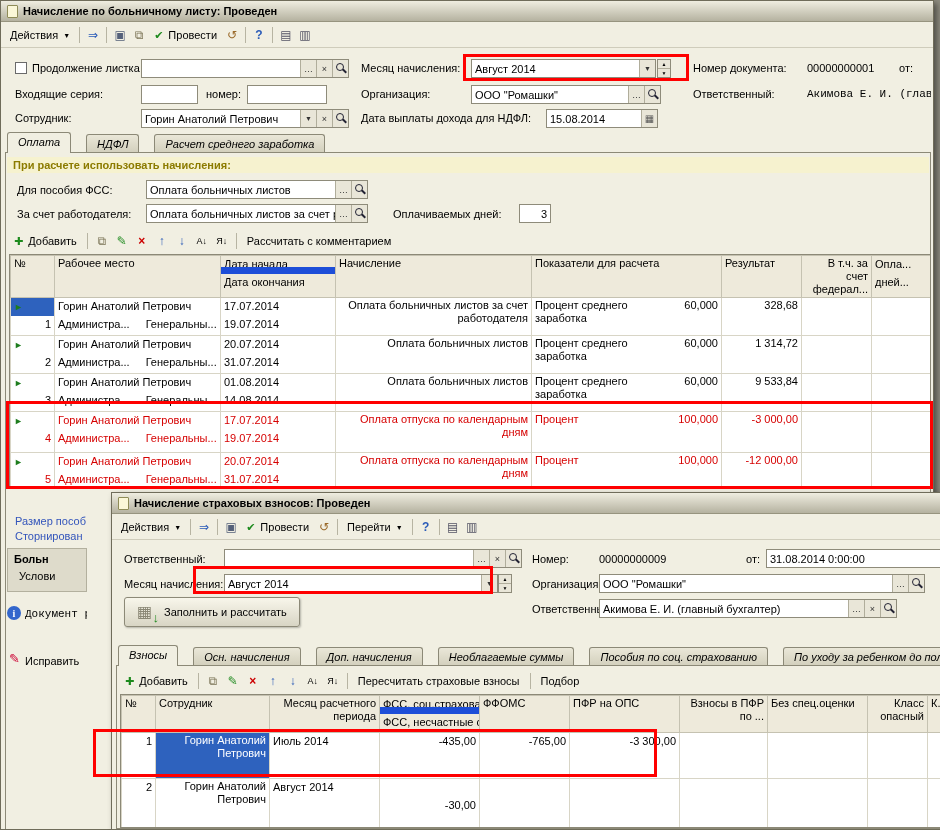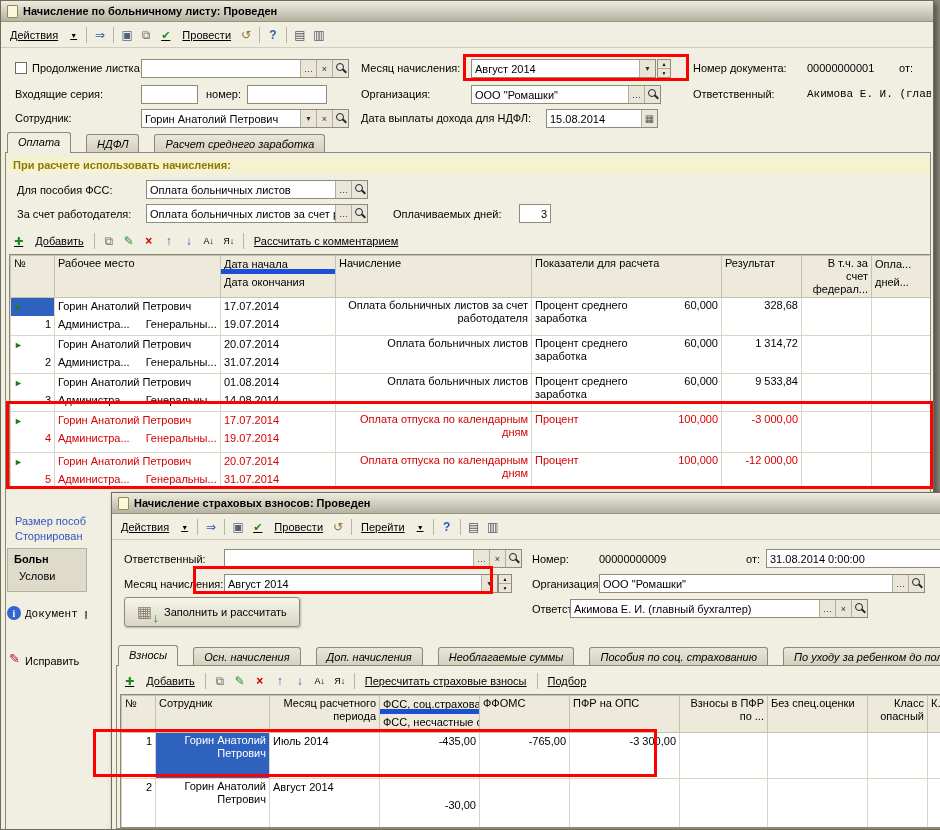--- a/index.html
+++ b/index.html
@@ -9,21 +9,21 @@
             background:#8f8d80; }
   .win { position:absolute; background:#f1efe2; border:1px solid #6f6c5a;
          box-shadow:3px 3px 6px rgba(0,0,0,.45); overflow:hidden; }
   .titlebar { height:21px; display:flex; align-items:center; gap:5px; padding:0 6px;
               background:linear-gradient(#efede0,#b5b2a0); font-weight:bold;
               border-bottom:1px solid #97947f; }
   .doc-ico { width:11px; height:13px; background:#fbf7d8; border:1px solid #8f8c58;
              border-radius:1px; flex:none; }
   .toolbar { position:absolute; left:0; right:0; top:22px; height:25px; display:flex;
              align-items:center; gap:1px; padding:0 4px; border-bottom:1px solid #cfccbb; }
-  .tbtn { display:flex; align-items:center; gap:12px; padding:2px 5px; cursor:default;text-decoration:underline; }
+  .tbtn { display:flex; align-items:center; gap:5px; padding:2px 5px; cursor:default; }
   .dd { font-size:7px; }
   .ticon { width:18px; height:18px; display:flex; align-items:center; justify-content:center;
            font-size:12px; }
   .sep { width:1px; height:16px; background:#b7b4a2; margin:0 3px; }
   .lbl { position:absolute; line-height:18px; white-space:nowrap; }
   .clip { overflow:hidden;font-family:Liberation Mono, monospace; }
   .fld { position:absolute; height:19px; background:#fff; border:1px solid #8e8b7a; display:flex; }
   .fld .txt { flex:1; padding:2px 3px; white-space:nowrap; overflow:hidden; line-height:14px; }
   .ad { width:16px; background:#e9e6d8; border-left:1px solid #b0ad9b; display:flex; flex:none;
         align-items:center; justify-content:center; font-size:9px; color:#333; position:relative; }
@@ -46,21 +46,21 @@
   .panel { position:absolute; border:1px solid #8c8977; background:#f1efe2; }
   .grp { position:absolute; background:#f6f2cf; color:#8c7b00; font-weight:bold; padding:2px 6px; }
   .ttb { position:absolute; height:22px; display:flex; align-items:center; gap:2px; }
   .tblwrap { position:absolute; background:#fff; border:1px solid #8c8977; overflow:hidden; }
   .grid { border-collapse:collapse; table-layout:fixed; width:100%; background:#fff; }
   .grid th, .grid td { border:1px solid #d8d5c6; padding:0; vertical-align:top; overflow:hidden;
                        font-weight:normal; text-align:left; }
   .grid thead th { background:#eeeadb; border-color:#c5c2b1; }
   .grid th > div, .grid td > div { padding:1px 3px; }
   .l1, .l2 { height:18px; line-height:15px; white-space:nowrap; overflow:hidden; }
-  .hl { border-bottom:5px solid #1d4ed8; }
+  .hl { border-bottom:7px solid #1d4ed8; }
   .wrap2 { line-height:13px;text-align:right; }
   .numr { text-align:right; }
   .marker { color:#1e7d1e; font-size:9px; }
   .cursorcell { background:#2e62be; }
   td.sel { background:#2e62be; color:#fff; }
   tr.red td { color:#d60000; }
   .indcell { position:relative; }
   .iname { width:110px; line-height:13px; }
   .ival { position:absolute; top:0; right:0; }
   .link { position:absolute; color:#3355bb; white-space:nowrap; overflow:hidden; line-height:14px; }
@@ -448,21 +448,21 @@
       <span>▲</span>
       <span>▼</span>
     </div>
     <span class="lbl" style="left:420px;top:82px">Организация:</span>
     <div class="fld" style="left:487px;top:81px;width:326px">
       <span class="txt">ООО "Ромашки"</span>
       <span class="ad">…</span>
       <span class="ad mag"></span>
     </div>
     <span class="lbl" style="left:420px;top:107px">Ответственный:</span>
-    <div class="fld" style="left:458px;top:106px;width:298px">
+    <div class="fld" style="left:487px;top:106px;width:298px">
       <span class="txt">Акимова Е. И. (главный бухгалтер)</span>
       <span class="ad">…</span>
       <span class="ad">×</span>
       <span class="ad mag"></span>
     </div>
 
     <div class="fillbtn" style="left:12px;top:104px">
       <span class="fill-ico">▦<b>↓</b></span>
       <span>Заполнить и рассчитать</span>
     </div>

